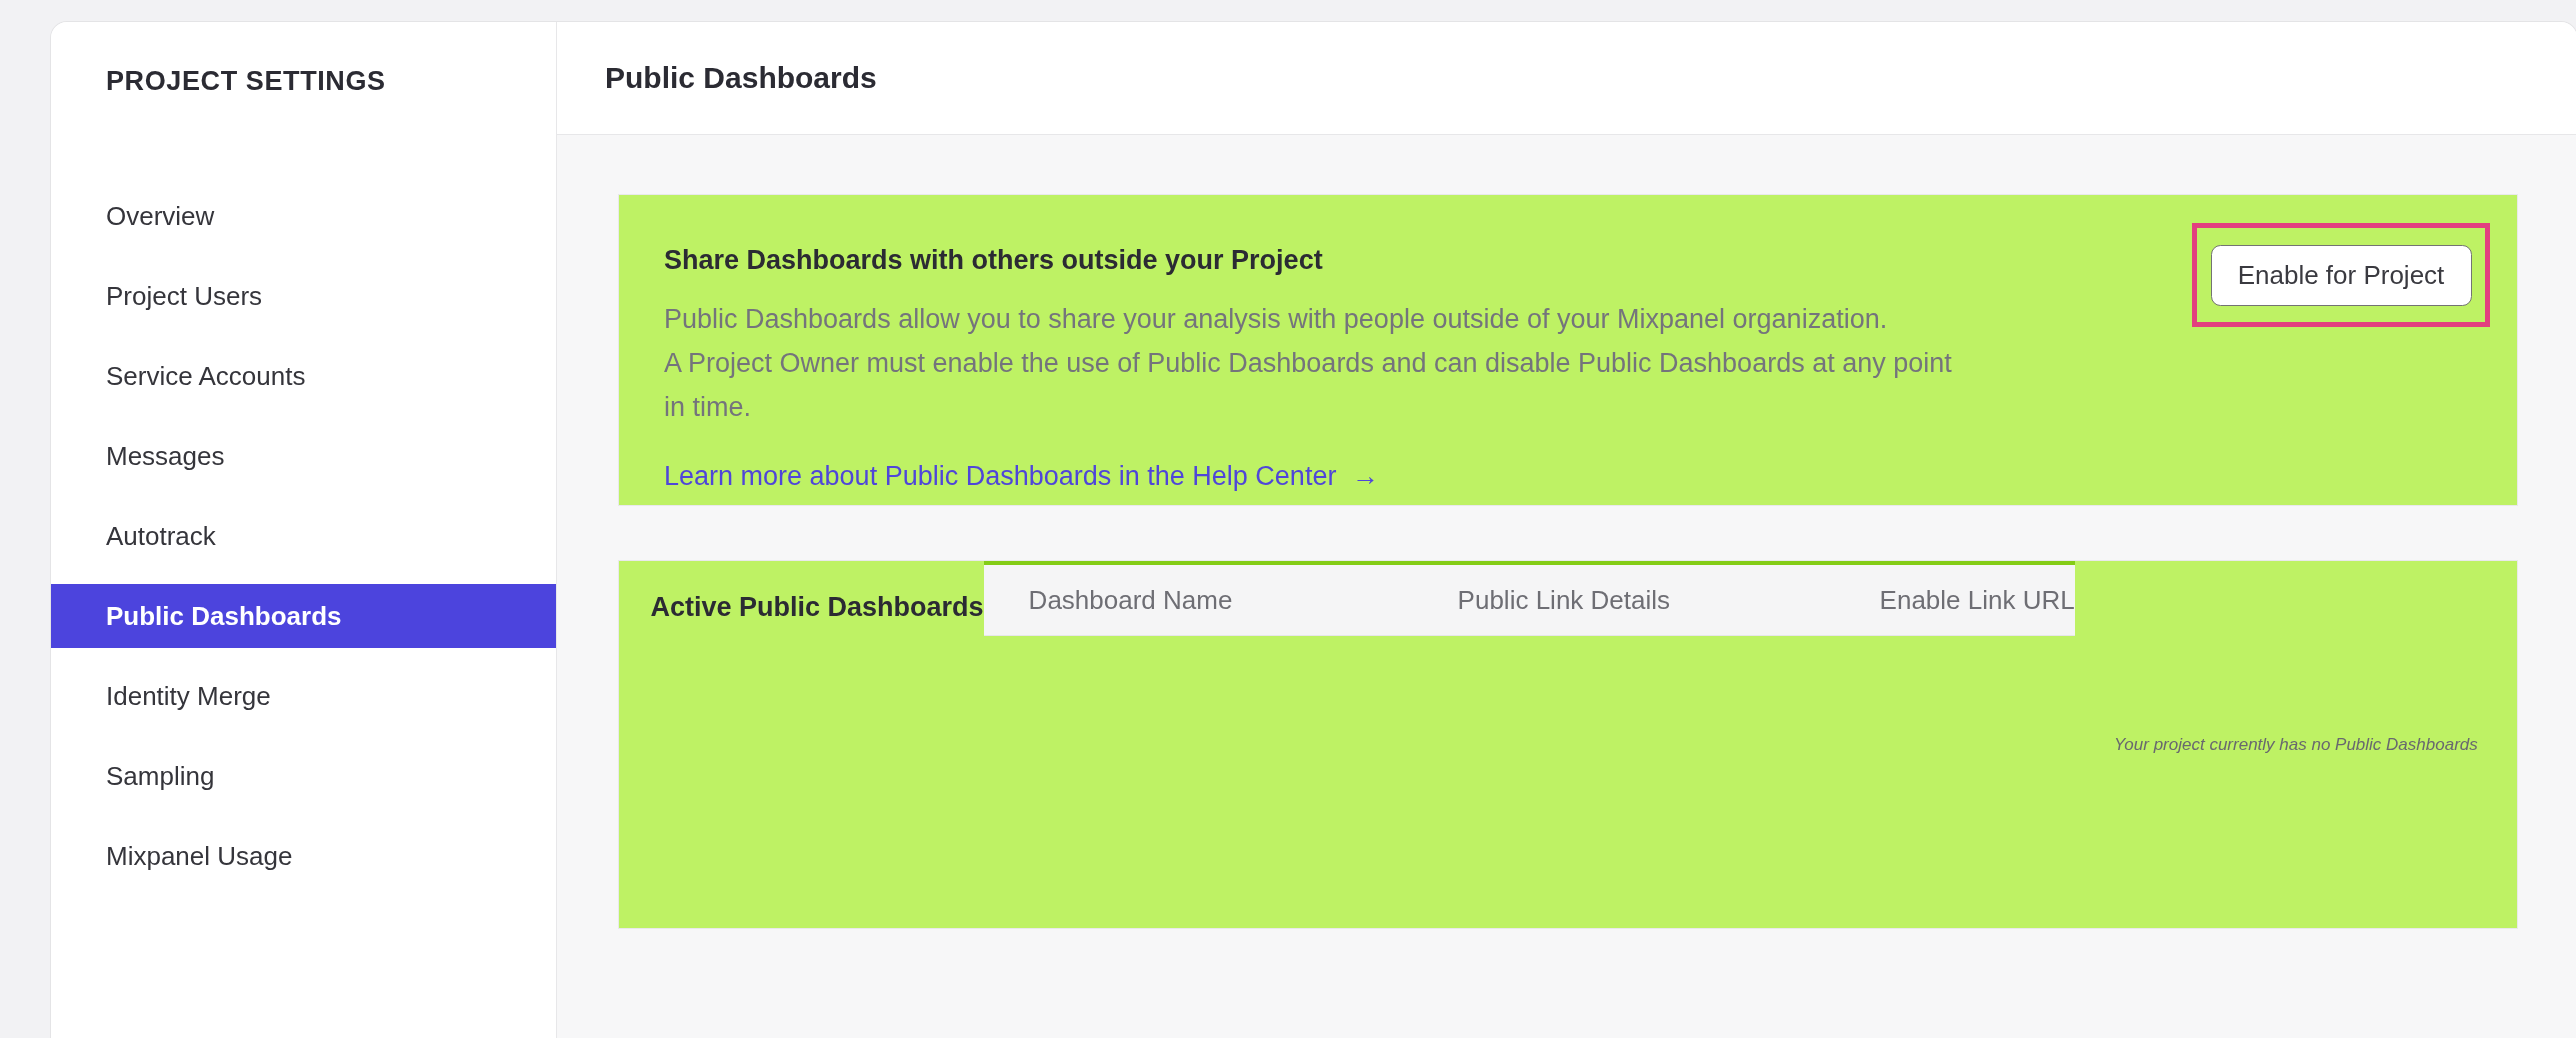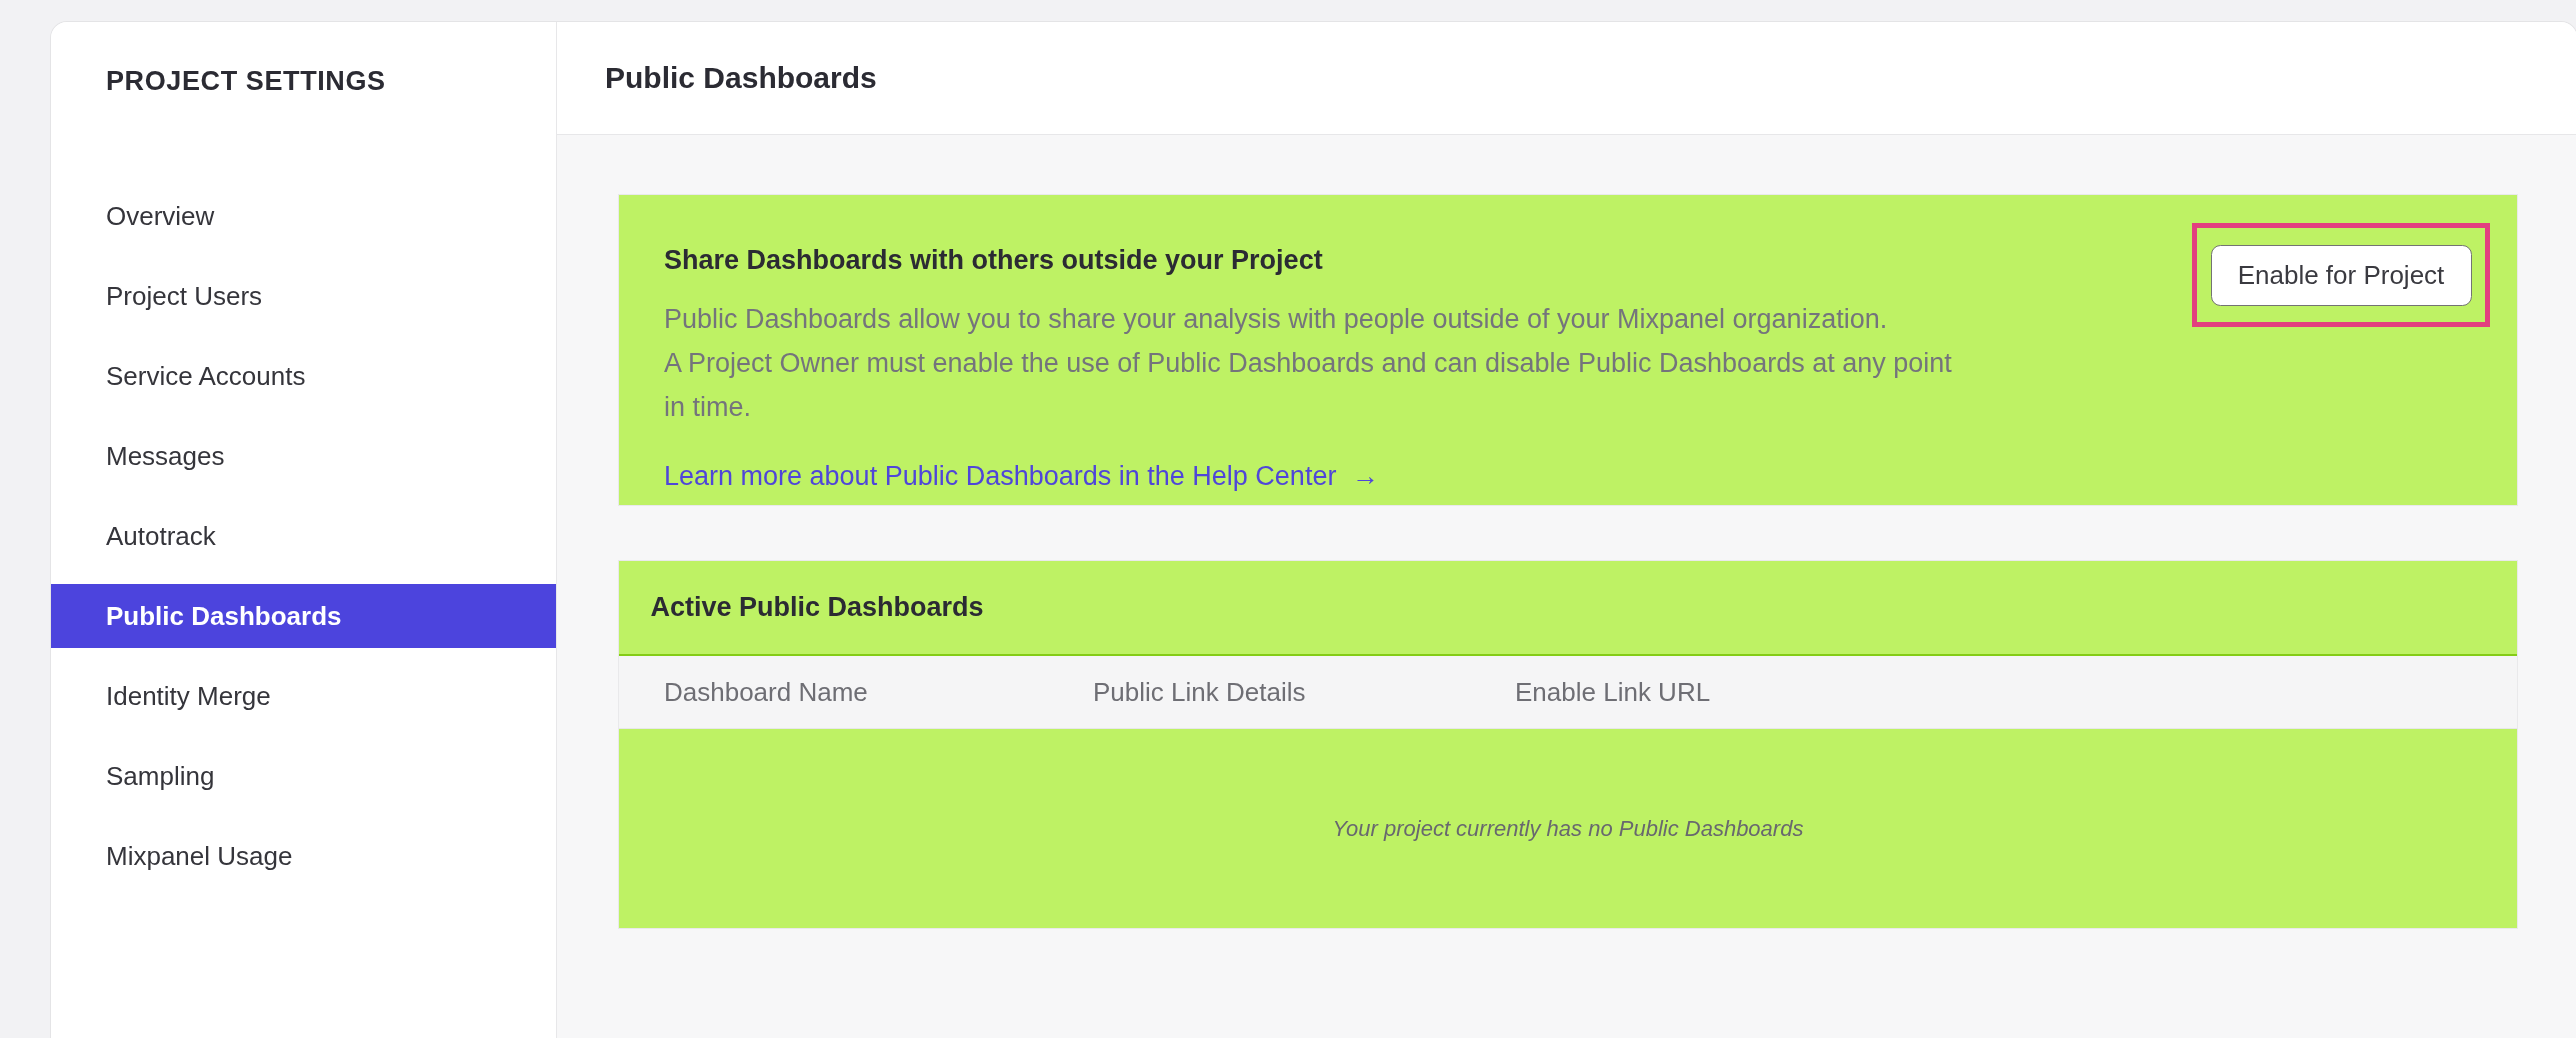--- a/index.html
+++ b/index.html
@@ -99,44 +99,44 @@
     border:1px solid #737373;border-radius:9.5px;
     font-size:26px;color:#3a3a40;font-weight:500;
     font-family:"Liberation Sans", sans-serif;
     display:flex;align-items:center;justify-content:center;
     cursor:pointer;
   }
   
   .active-card{
     margin-top:54px;
     height:369px;
-    display:flex;flex-direction:column;
+    display:flex;flex-direction:row;
   }
   .active-title-row{
     height:93px;flex-shrink:0;
     display:flex;align-items:center;
     padding-left:31.5px;
   }
   .active-title{
     margin:0;font-size:27px;font-weight:700;color:#2b2b33;
   }
   .table-header{
     height:75px;flex-shrink:0;box-sizing:border-box;
     background:#f5f5f6;
-    border-top:2px solid #84cc16;border-bottom:1px solid #e7e7e9;
+    border-top:4px solid #84cc16;border-bottom:1px solid #e7e7e9;
     display:flex;align-items:center;
     font-size:26px;color:#6e6e74;
   }
   .th-c1{padding-left:45px;width:474px;box-sizing:border-box;}
   .th-c2{width:422px;}
   .th-c3{flex:1;}
   .table-empty{
     flex:1;
     display:flex;align-items:center;justify-content:center;
-    font-size:22px;font-style:italic;color:#68686e;
+    font-size:17px;font-style:italic;color:#68686e;
   }
 </style>
 </head>
 <body>
 
 <div class="panel">
 
   <aside class="sidebar">
     <div class="sidebar-title">PROJECT SETTINGS</div>
     <ul class="nav">

